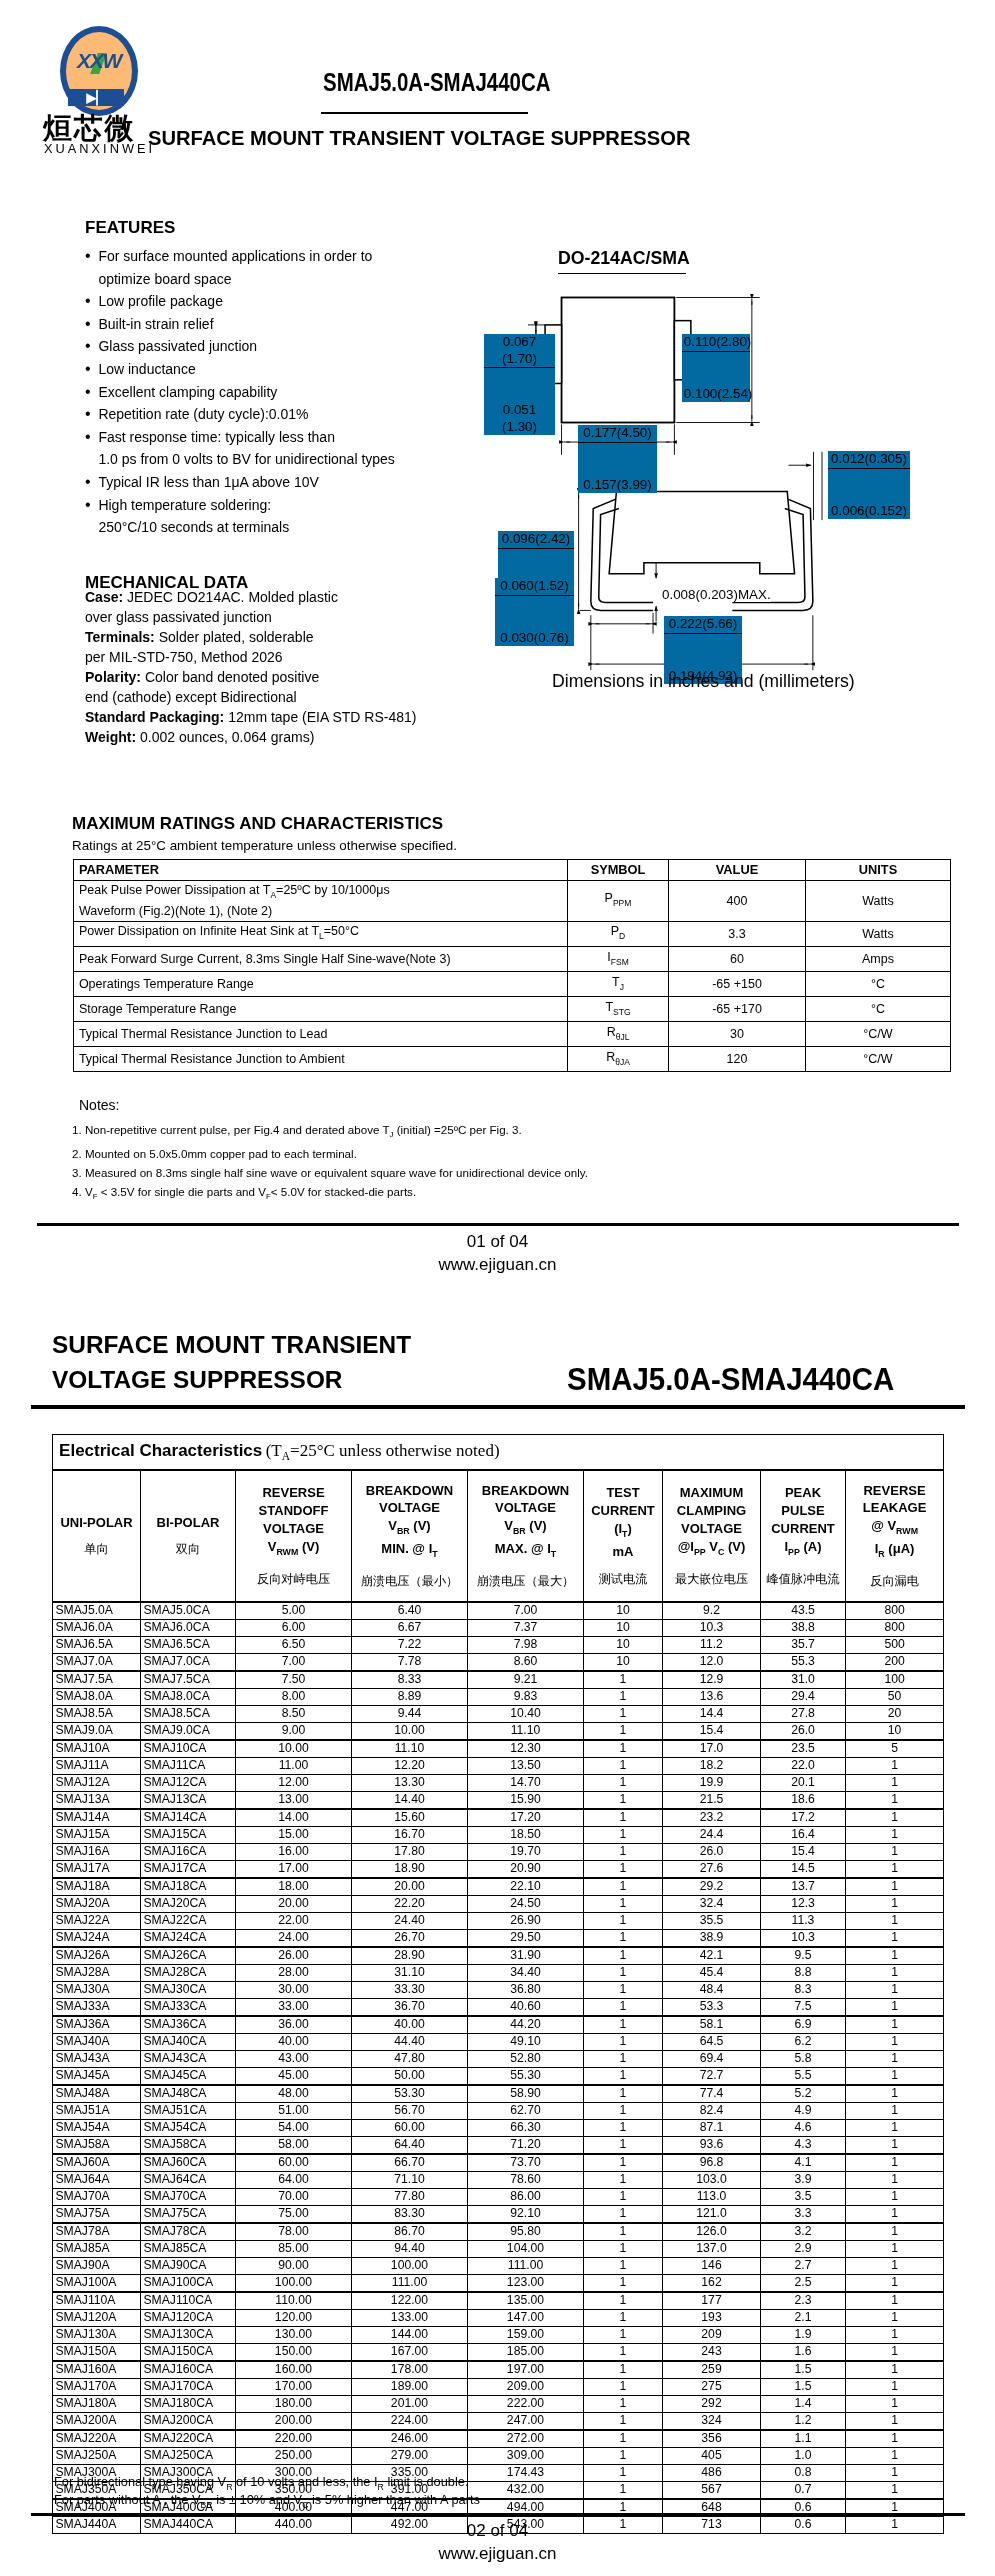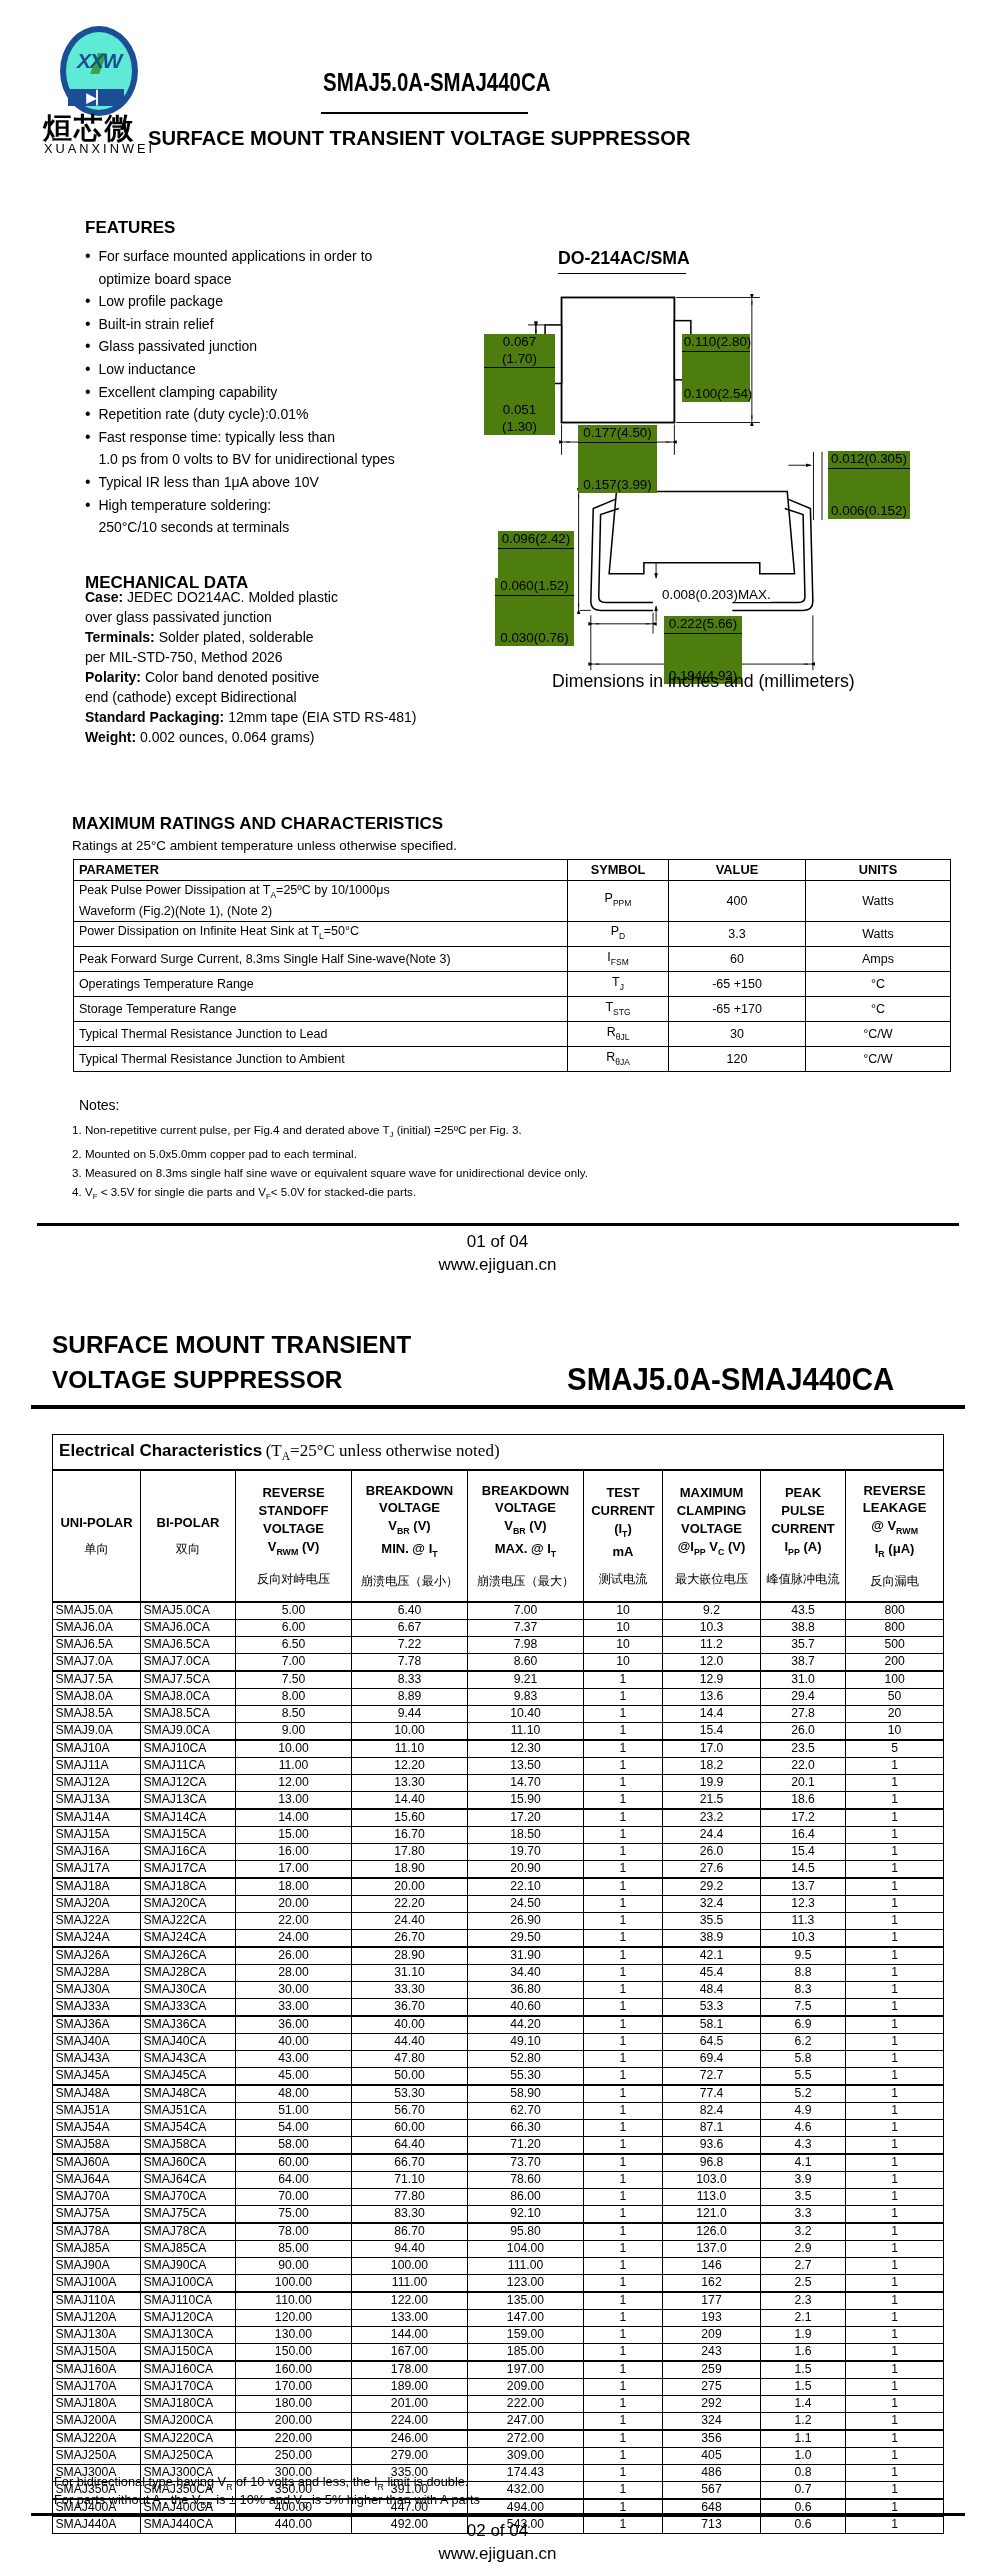--- a/index.html
+++ b/index.html
@@ -4,21 +4,21 @@
 <style>
   html,body{margin:0;padding:0;background:#888;}
   .sheet{position:relative;width:995px;height:2576px;background:#ffffff;
          font-family:"Liberation Sans",sans-serif;color:#000;overflow:hidden;}
   .abs{position:absolute;}
   b{font-weight:bold;}
   sub{font-size:68%;}
 
   
   .logo-oval{position:absolute;left:60px;top:25.6px;width:66px;height:78px;
-             border:6.7px solid #1b4e94;border-radius:50%;background:#5eead4;}
+             border:6.7px solid #1b4e94;border-radius:50%;background:#fdba74;}
   .logo-xxw{position:absolute;left:0;top:17px;width:100%;text-align:center;
             font-weight:bold;font-style:italic;font-size:21px;color:#1b4e94;letter-spacing:-1.2px;}
   .logo-accent{position:absolute;left:28px;top:21px;width:8.5px;height:21px;background:#3aa344;transform:skewX(-20deg);}
   .logo-band{position:absolute;left:2.4px;bottom:3.7px;width:56px;height:17px;background:#1b4e94;
              color:#fff;text-align:center;font-size:12.8px;line-height:17px;font-weight:bold;}
   .logo-cn{position:absolute;left:43px;top:109px;width:134px;font-size:29px;font-weight:bold;letter-spacing:1.8px;}
   .logo-en{position:absolute;left:44px;top:141px;width:146px;font-size:12.8px;letter-spacing:3px;}
 
   
   .p1-title{position:absolute;left:323px;top:68px;font-size:25.6px;font-weight:bold;
@@ -28,21 +28,21 @@
                transform:scaleX(.96);transform-origin:left;}
 
   
   .sec-h{font-size:17px;font-weight:bold;}
   .feat{font-size:14px;line-height:22.6px;white-space:nowrap;}
   .feat .blt{display:inline-block;width:13.4px;font-size:16px;}
   .feat.cont{padding-left:13.4px;}
   .mline{font-size:14px;line-height:20px;white-space:nowrap;}
 
   
-  .dim{position:absolute;text-align:center;font-size:13.4px;background:#4d7c0f;line-height:16.5px;}
+  .dim{position:absolute;text-align:center;font-size:13.4px;background:#0369a1;line-height:16.5px;}
   .dim .dim-top{border-bottom:1.2px solid #000;padding:0 1.8px;}
   .dim .dim-bot{padding:0 1.8px;margin-top:34px;}
   .dim-single{position:absolute;font-size:13.4px;background:#fff;white-space:nowrap;}
   .pkg-title{position:absolute;left:558px;top:248px;width:128px;text-align:center;
              font-size:17.7px;font-weight:bold;border-bottom:1.8px solid #000;padding-bottom:3.7px;white-space:nowrap;}
   .pkg-caption{position:absolute;left:552px;top:671px;font-size:17.7px;white-space:nowrap;}
 
   
   .rat-h{position:absolute;left:72px;top:814px;font-size:17px;font-weight:bold;}
   .rat-sub{position:absolute;left:72px;top:838px;font-size:13.4px;}
@@ -394,21 +394,21 @@
           <td class="">500</td>
         </tr>
         <tr class="gend">
           <td class="pl">SMAJ7.0A</td>
           <td class="pl">SMAJ7.0CA</td>
           <td class="">7.00</td>
           <td class="">7.78</td>
           <td class="">8.60</td>
           <td class="">10</td>
           <td class="">12.0</td>
-          <td class="">38.7</td>
+          <td class="">55.3</td>
           <td class="">200</td>
         </tr>
         <tr>
           <td class="pl">SMAJ7.5A</td>
           <td class="pl">SMAJ7.5CA</td>
           <td class="">7.50</td>
           <td class="">8.33</td>
           <td class="">9.21</td>
           <td class="">1</td>
           <td class="">12.9</td>

